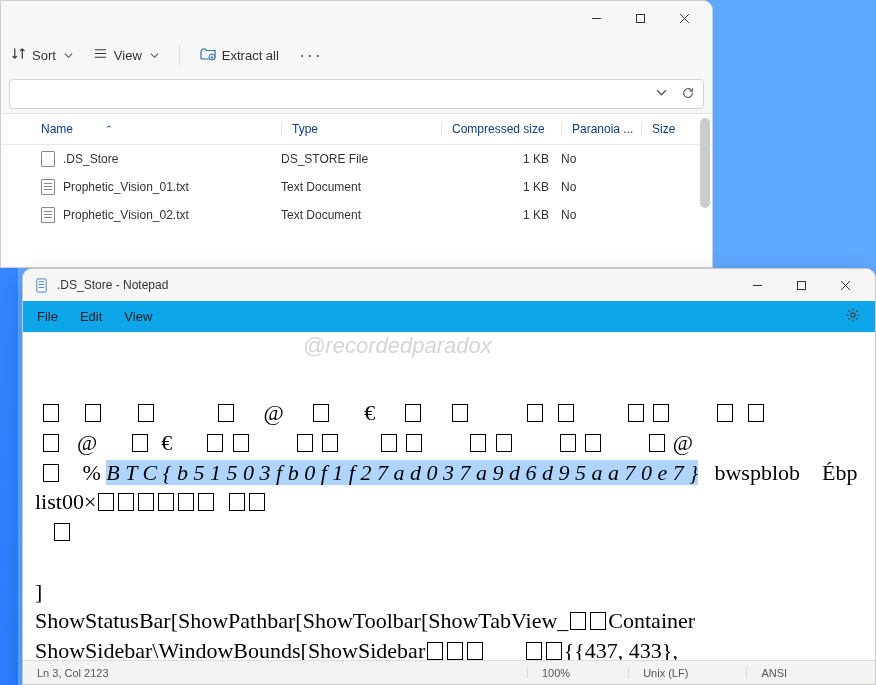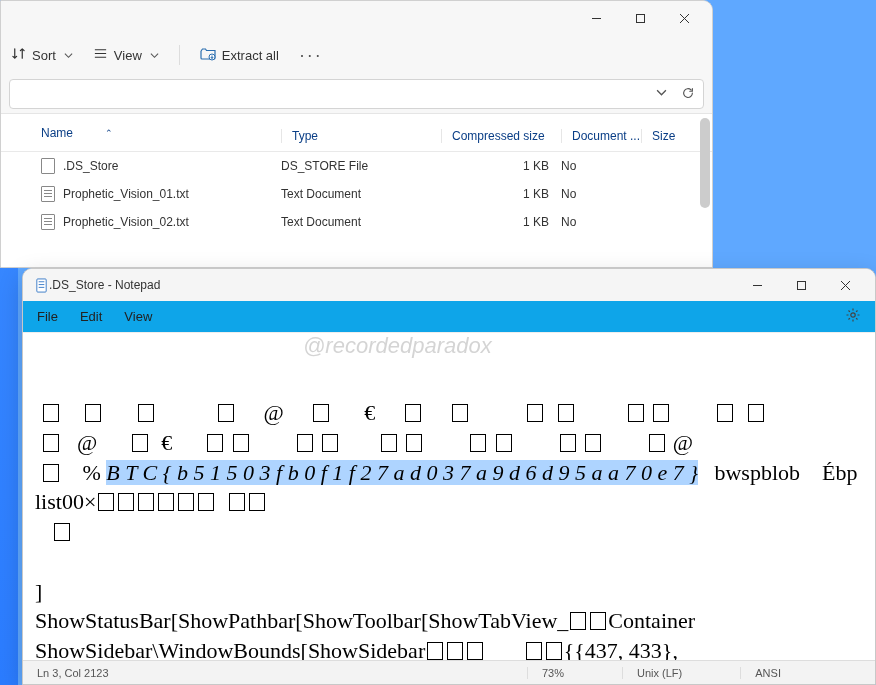--- a/index.html
+++ b/index.html
@@ -108,21 +108,21 @@
     display: grid;
     grid-template-columns: 240px 160px 120px 80px 60px;
     padding: 8px 12px 8px 40px;
     color: #0a3e86;
     font-size: 12px;
     border-bottom: 1px solid #e9e9e9;
     align-items: center;
   }
   .listheader > div { display:flex; align-items:center; gap:4px;text-align:center; }
   .sort-caret { font-size:9px; color:#0a3e86; margin-left:28px; }
-  .col-sep { border-left: 1px solid #e6e6e6; padding-left:10px;margin-top:7px; }
+  .col-sep { border-left: 1px solid #e6e6e6; padding-left:10px; }
   .row {
     display: grid;
     grid-template-columns: 240px 160px 120px 80px 60px;
     padding: 6px 12px 6px 40px;
     color: #333;
     font-size: 12px;
     align-items: center;
   }
   .row .name { display:flex; align-items:center; gap:8px; }
   .fileicon {
@@ -155,20 +155,21 @@
     overflow: hidden;
     display: flex;
     flex-direction: column;
   }
   .np-title {
     height: 32px;
     display: flex;
     align-items: center;
     padding: 0 8px 0 10px;
     background: #f5f5f5;
+    gap: 8px;
   }
   .np-icon {
     width: 16px; height: 16px;
     display:inline-flex; align-items:center; justify-content:center;
   }
   .np-title .title-text { font-size: 12px; color: #333; flex: 1; }
   .np-winbtns { display:flex; }
   .np-menu {
     height: 32px;
     display: flex;
@@ -319,21 +320,21 @@
         <span>Name</span>
         <span class="sort-caret">⌃</span>
       </div>
       <div class="col-sep">
           <span>Type</span>
         </div>
       <div class="col-sep">
           <span>Compressed size</span>
         </div>
       <div class="col-sep">
-          <span>Document ...</span>
+          <span>Paranoia ...</span>
         </div>
       <div class="col-sep">
           <span>Size</span>
         </div>
     </div>
 
     <div class="row">
       <div class="name">
           <span class="fileicon"></span>
           <span>.DS_Store</span>
@@ -419,17 +420,17 @@
    <span class="unk"></span>
 
 </span><span>]</span>
 <span>ShowStatusBar[ShowPathbar[ShowToolbar[ShowTabView_</span><span><span class="unk"></span><span class="unk"></span></span><span>Container</span><span>
 </span><span>ShowSidebar\WindowBounds[ShowSidebar</span><span><span class="unk"></span><span class="unk"></span><span class="unk"></span></span><span>     _</span><span><span class="unk"></span><span class="unk"></span></span><span>{{437, 433},</span><span>
 </span>
   </div>
 
   <div class="np-status">
     <div>Ln 3, Col 2123</div>
-    <div>73%</div>
+    <div>100%</div>
     <div>Unix (LF)</div>
     <div>ANSI</div>
   </div>
 </div>
 
 </body></html>

